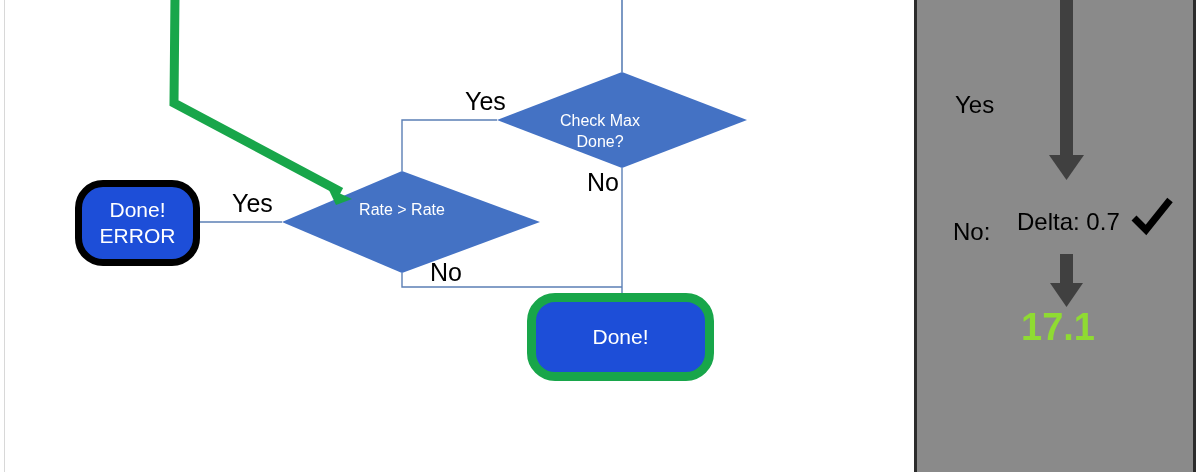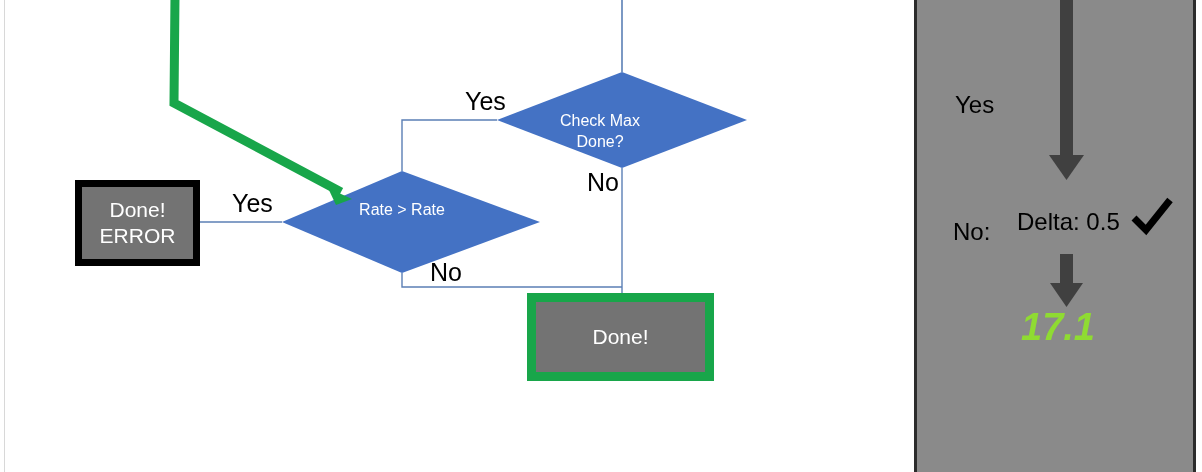--- a/index.html
+++ b/index.html
@@ -36,28 +36,29 @@
     color: #000000;
     font-size: 25px;
     line-height: 1;
     white-space: nowrap;
   }
 
   
   .proc-box {
     position: absolute;
     box-sizing: border-box;
-    background: #737373;
+    background: #1d4ed8;
     display: flex;
     align-items: center;
     justify-content: center;
     text-align: center;
     color: #ffffff;
     font-size: 21px;
     line-height: 1.22;
+    border-radius: 28px;
   }
   #box-done-error {
     left: 75px; top: 180px;
     width: 125px; height: 86px;
     border: 7px solid #000000;
   }
   #box-done {
     left: 527px; top: 293px;
     width: 187px; height: 88px;
     border: 9px solid #18A64A;
@@ -101,21 +102,20 @@
   #panel-value {
     position: absolute;
     left: 0; top: 308px;
     width: 282px;
     text-align: center;
     color: #8FDB32;
     font-size: 38px;
     font-weight: bold;
     line-height: 1;
     white-space: nowrap;
-    font-style: italic;
   }
   #panel-arrows {
     position: absolute;
     left: 0; top: 0;
     width: 282px; height: 472px;
   }
 </style>
 </head>
 <body>
 
@@ -185,21 +185,21 @@
       <g fill="#404040">
         <rect x="143" y="254" width="13" height="33"></rect>
         <polygon points="133,283 166,283 149.5,307"></polygon>
       </g>
     </svg>
 
     <div class="panel-text" id="panel-yes">Yes</div>
 
     <div class="panel-text" id="panel-no">No:</div>
 
-    <div class="panel-text" id="panel-delta">Delta: 0.5</div>
+    <div class="panel-text" id="panel-delta">Delta: 0.7</div>
 
     <svg id="panel-check" viewBox="0 0 46 46" xmlns="http://www.w3.org/2000/svg">
       <path d="M5 24 L17 36 L41 6" fill="none" stroke="#000000" stroke-width="7" stroke-linecap="butt" stroke-linejoin="miter"></path>
     </svg>
 
     <div id="panel-value">17.1</div>
   </div>
 
 </div>
 

